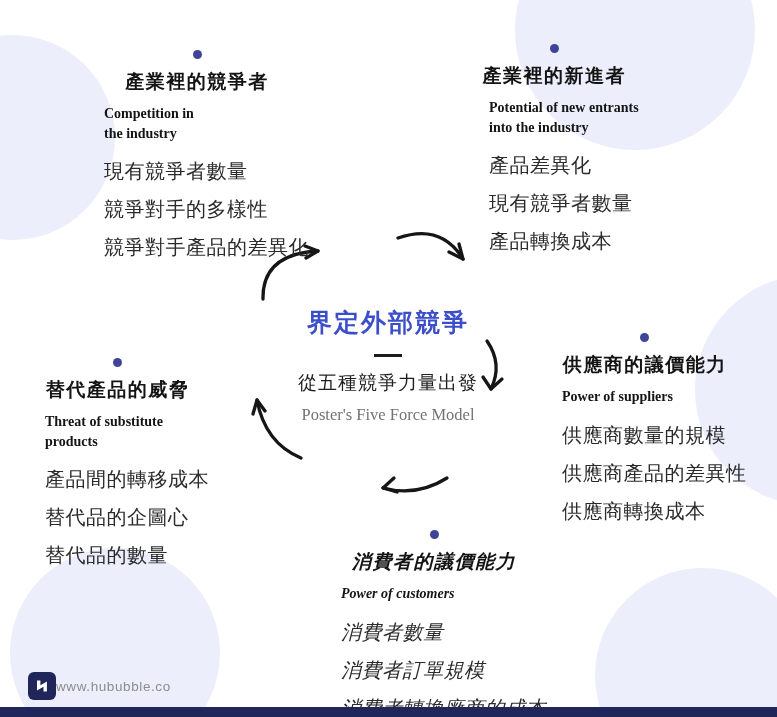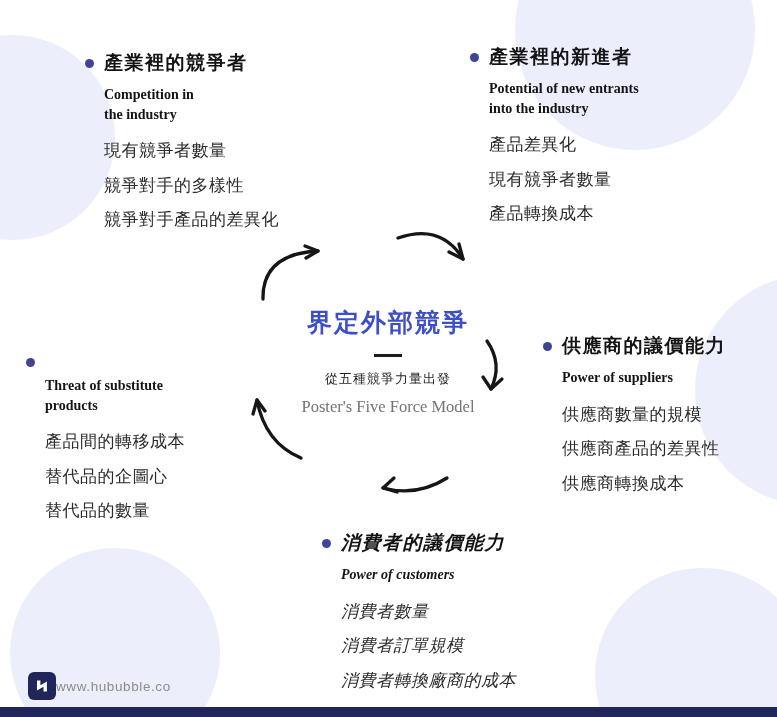--- a/index.html
+++ b/index.html
@@ -13,34 +13,34 @@
     font-family:"Liberation Sans", sans-serif; color:var(--heading);
   }
   .bg-circle{position:absolute;border-radius:50%;background:var(--circle);z-index:0;}
   .c-tl{left:-90px;top:35px;width:205px;height:205px;}
   .c-tr{left:515px;top:-90px;width:240px;height:240px;}
   .c-r{left:695px;top:275px;width:230px;height:230px;}
   .c-bl{left:10px;top:548px;width:210px;height:210px;}
   .c-br{left:595px;top:568px;width:215px;height:215px;}
   .arrows{position:absolute;left:0;top:0;z-index:1;pointer-events:none;}
   .force{position:absolute;z-index:2;}
-  .force .head{display:flex;align-items:center;gap:10px;}
+  .force .head{display:flex;align-items:center;gap:10px;flex-direction:column;}
   .bullet{width:9px;height:9px;border-radius:50%;background:var(--bullet);flex:none;}
   .force h2{margin:0;font-size:19px;font-weight:700;letter-spacing:1.5px;color:var(--heading);}
   .force .body{margin-left:19px;}
   .sub{margin:9px 0 0;font-family:"Liberation Serif", serif;font-weight:700;
        font-size:14px;line-height:1.4;color:var(--heading);}
   .sub span{display:block;}
   .force ul{list-style:none;margin:17px 0 0;padding:0;}
-  .force li{font-size:17px;line-height:1.15;color:var(--body_text);letter-spacing:0.5px;}
+  .force li{font-size:20px;line-height:1.15;color:var(--body_text);letter-spacing:0.5px;}
   .force li + li{margin-top:15px;}
   .center{position:absolute;left:278px;top:297px;width:220px;text-align:center;z-index:2;}
   .center h1{margin:9px;font-size:25px;font-weight:700;letter-spacing:2px;color:var(--accent);}
   .divider{width:28px;height:2.5px;background:#1c1c1c;margin:15px auto 0;}
-  .tagline{margin:13px 0 0;font-size:13px;color:#1e1e1e;letter-spacing:1px;}
+  .tagline{margin:13px 0 0;font-size:19px;color:#1e1e1e;letter-spacing:1px;}
   .model{margin:9px auto 0;width:175px;font-family:"Liberation Serif", serif;
          font-size:16.5px;line-height:1.25;color:#737373;}
   .footer{position:absolute;left:28px;top:672px;display:flex;align-items:center;z-index:3;}
   .logo{width:28px;height:28px;border-radius:6px;background:var(--navy);
         display:flex;align-items:center;justify-content:center;}
   .url{font-size:13.5px;letter-spacing:0.6px;color:var(--url_gray);}
   .bottombar{position:absolute;left:0;right:0;bottom:0;height:10px;background:var(--navy);z-index:3;}
 </style>
 </head>
 <body>
@@ -117,20 +117,21 @@
         <li>供應商數量的規模</li>
         <li>供應商產品的差異性</li>
         <li>供應商轉換成本</li>
       </ul>
     </div>
   </section>
 
   <section class="force" style="left:26px;top:358px;">
     <div class="head">
       <span class="bullet"></span>
+      <h2>替代產品的威脅</h2>
     </div>
     <div class="body">
       <p class="sub">
         <span>Threat of substitute</span>
         <span>products</span>
       </p>
       <ul>
         <li>產品間的轉移成本</li>
         <li>替代品的企圖心</li>
         <li>替代品的數量</li>

